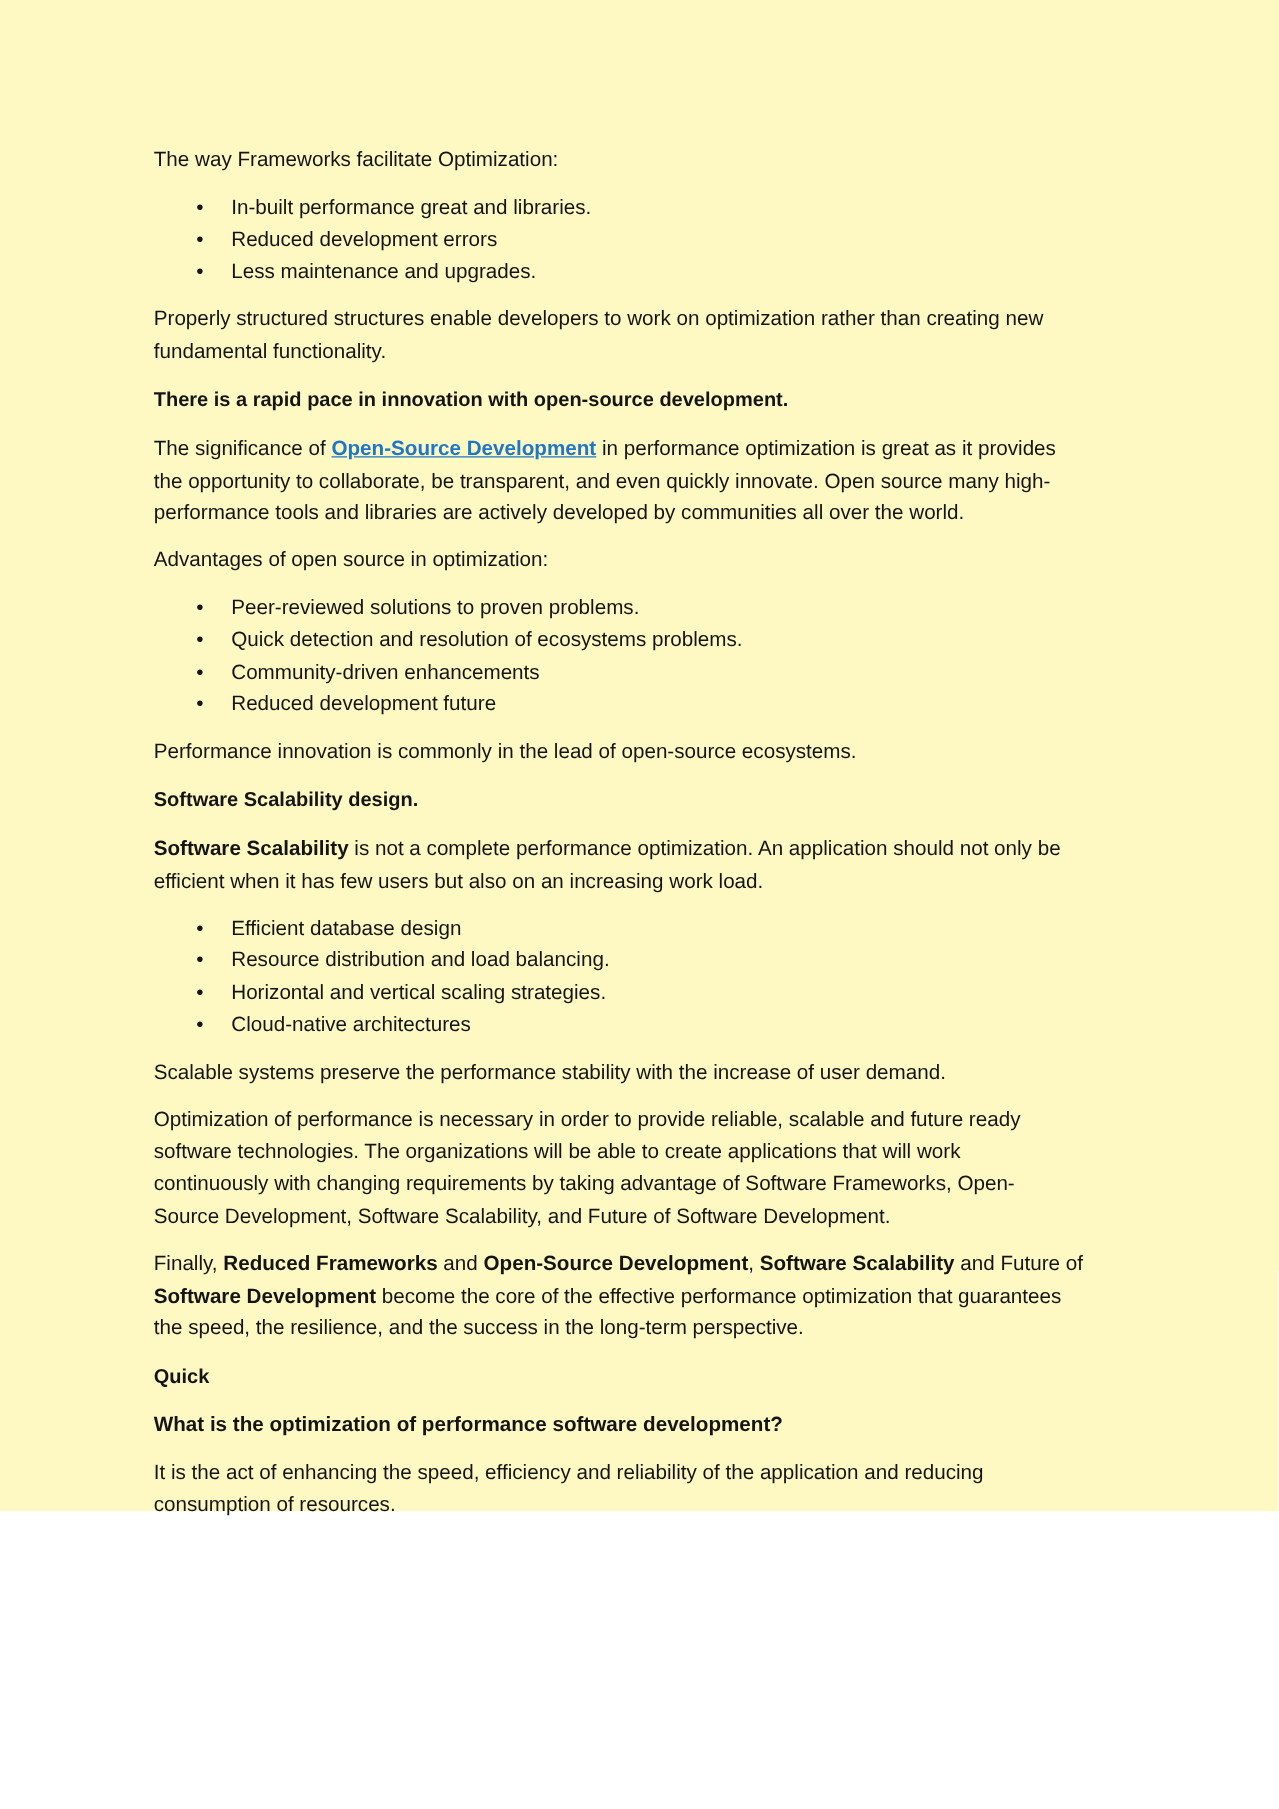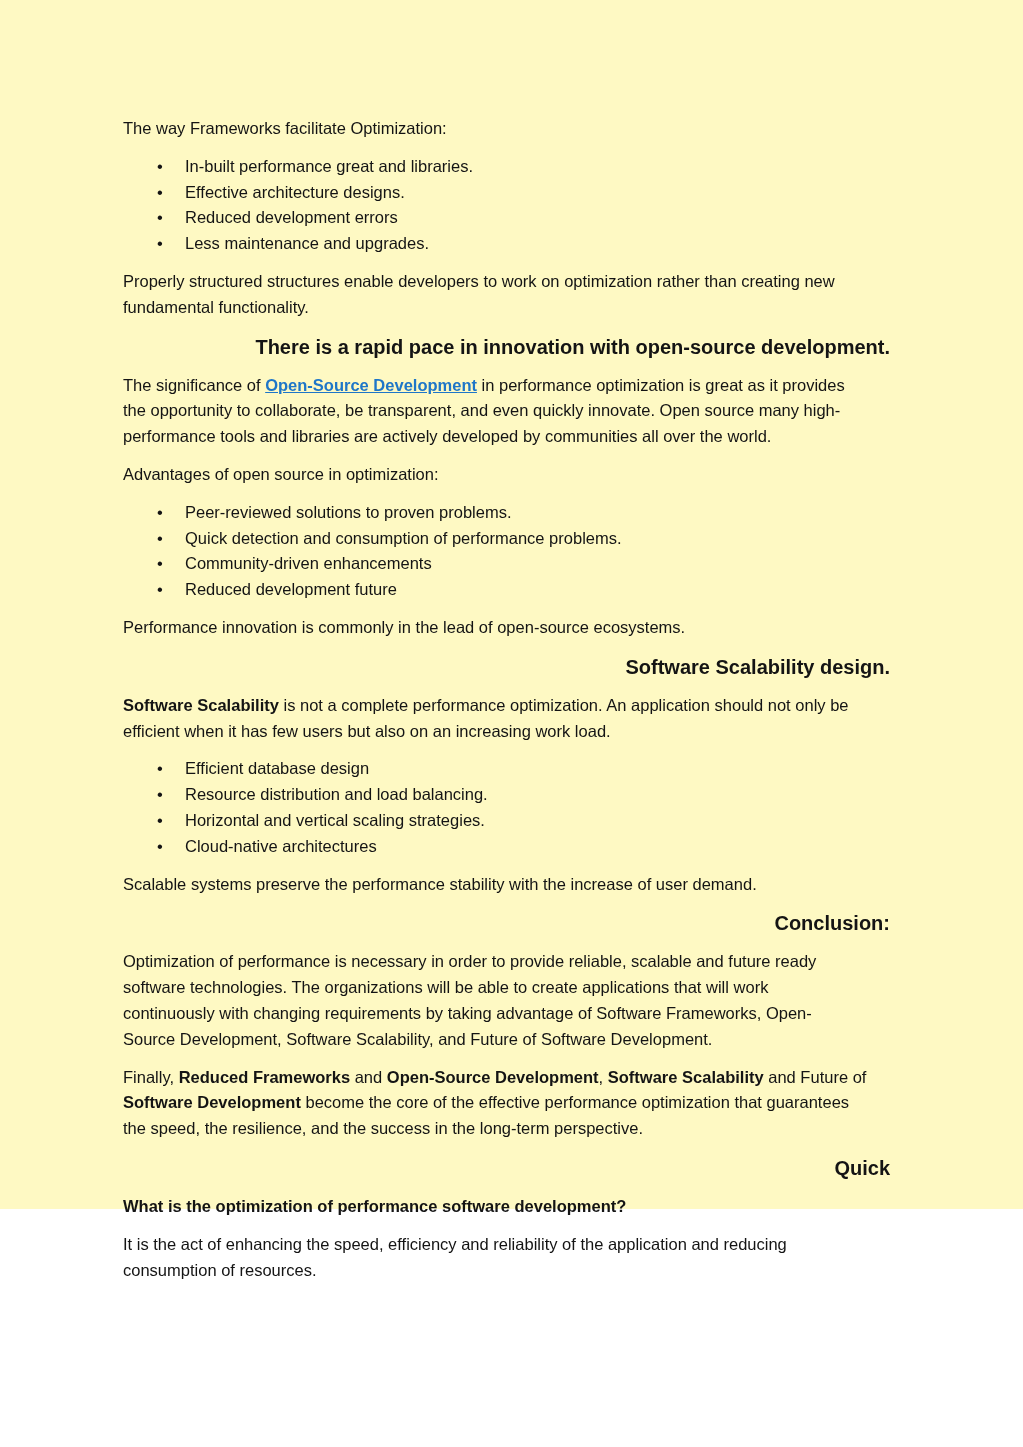--- a/index.html
+++ b/index.html
@@ -24,26 +24,25 @@
   p, h2, h3 {
     margin: 0;
     white-space: pre-line;
   }
   p {
     font-size: 16.5px;
     line-height: 25.8px;
     margin-bottom: 12px;
   }
   h2 {
-    font-size: 20px;
+    font-size: 16px;
     line-height: 28px;
     font-weight: bold;
     margin-top: 5px;
     margin-bottom: 12px;
-    text-align: right;
   }
   .qbold {
     font-weight: bold;
   }
   ul {
     list-style: none;
     margin: 5px 0 12px 0;
     padding: 0 0 0 62px;
     font-size: 16.5px;
     line-height: 25.8px;
@@ -66,60 +65,58 @@
 </style>
 </head>
 <body>
 
 <div class="page">
 
   <p>The way Frameworks facilitate Optimization:</p>
 
   <ul>
     <li>In-built performance great and libraries.</li>
-    <li>Effective architecture designs.</li>
     <li>Reduced development errors</li>
     <li>Less maintenance and upgrades.</li>
   </ul>
 
   <p>Properly structured structures enable developers to work on optimization rather than creating new
 fundamental functionality.</p>
 
   <h2>There is a rapid pace in innovation with open-source development.</h2>
 
   <p><span>The significance of </span><a class="b link" style="color: rgb(30, 118, 200);">Open-Source Development</a><span> in performance optimization is great as it provides
 the opportunity to collaborate, be transparent, and even quickly innovate. Open source many high-
 performance tools and libraries are actively developed by communities all over the world.</span></p>
 
   <p>Advantages of open source in optimization:</p>
 
   <ul>
     <li>Peer-reviewed solutions to proven problems.</li>
-    <li>Quick detection and consumption of performance problems.</li>
+    <li>Quick detection and resolution of ecosystems problems.</li>
     <li>Community-driven enhancements</li>
     <li>Reduced development future</li>
   </ul>
 
   <p>Performance innovation is commonly in the lead of open-source ecosystems.</p>
 
   <h2>Software Scalability design.</h2>
 
   <p><span class="b">Software Scalability</span><span> is not a complete performance optimization. An application should not only be
 efficient when it has few users but also on an increasing work load.</span></p>
 
   <ul>
     <li>Efficient database design</li>
     <li>Resource distribution and load balancing.</li>
     <li>Horizontal and vertical scaling strategies.</li>
     <li>Cloud-native architectures</li>
   </ul>
 
   <p>Scalable systems preserve the performance stability with the increase of user demand.</p>
 
-  <h2>Conclusion:</h2>
 
   <p>Optimization of performance is necessary in order to provide reliable, scalable and future ready
 software technologies. The organizations will be able to create applications that will work
 continuously with changing requirements by taking advantage of Software Frameworks, Open-
 Source Development, Software Scalability, and Future of Software Development.</p>
 
   <p><span>Finally, </span><span class="b">Reduced Frameworks</span><span> and </span><span class="b">Open-Source Development</span><span>, </span><span class="b">Software Scalability</span><span> and Future of
 </span><span class="b">Software Development</span><span> become the core of the effective performance optimization that guarantees
 the speed, the resilience, and the success in the long-term perspective.</span></p>
 

